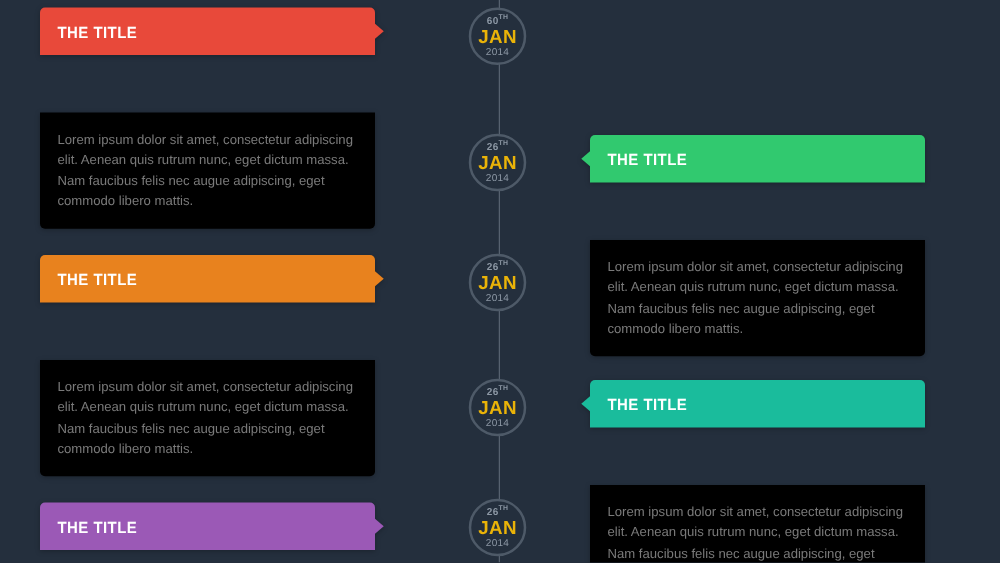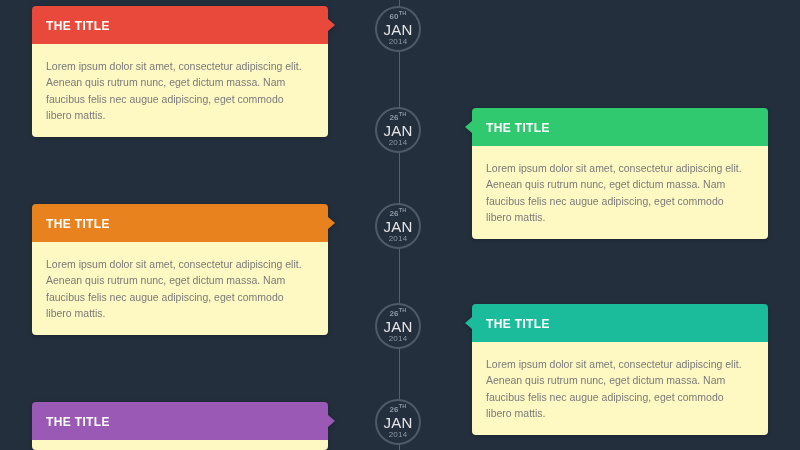--- a/index.html
+++ b/index.html
@@ -57,36 +57,36 @@
     letter-spacing: 0.2px;
     margin-bottom: 1px;
   }
   .marker .m-day sup {
     font-size: 5.5px;
     vertical-align: super;
     line-height: 0;
   }
   .marker .m-month {
     font-size: 15px;
-    font-weight: normal;
-    color: #e5e5e5;
+    font-weight: bold;
+    color: #eab308;
     letter-spacing: 0.3px;
     margin-bottom: 1px;
   }
   .marker .m-year {
     font-size: 8px;
     font-weight: normal;
     color: #8d98a5;
     letter-spacing: 0.2px;
   }
 
   
   .card {
     position: absolute;
-    width: 296px;
+    width: 268px;
     z-index: 2;
     filter: drop-shadow(0 1px 2px rgba(0,0,0,0.25));
   }
   .card.left  { left: 32px; }
   .card.right { left: 472px; }
 
   .card-header {
     position: relative;
     height: 38px;
     border-radius: 4px 4px 0 0;
@@ -112,24 +112,25 @@
     top: 13px;
     width: 0;
     height: 0;
     border-top: 6px solid transparent;
     border-bottom: 6px solid transparent;
   }
   .card.left .notch  { right: -7px; border-left: 7px solid currentColor; }
   .card.right .notch { left: -7px;  border-right: 7px solid currentColor; }
 
   .card-body {
-    background: #fef9c3;
+    background: #000000;
     border-radius: 0 0 4px 4px;
     padding: 14px 16px 14px 14px;
     box-sizing: border-box;
+    margin-top: 46px;
   }
   .card-text {
     margin: 0;
     font-size: 10.5px;
     line-height: 1.55;
     color: #7a7a7a;
   }
 
   
   .card.clipped .card-body {

